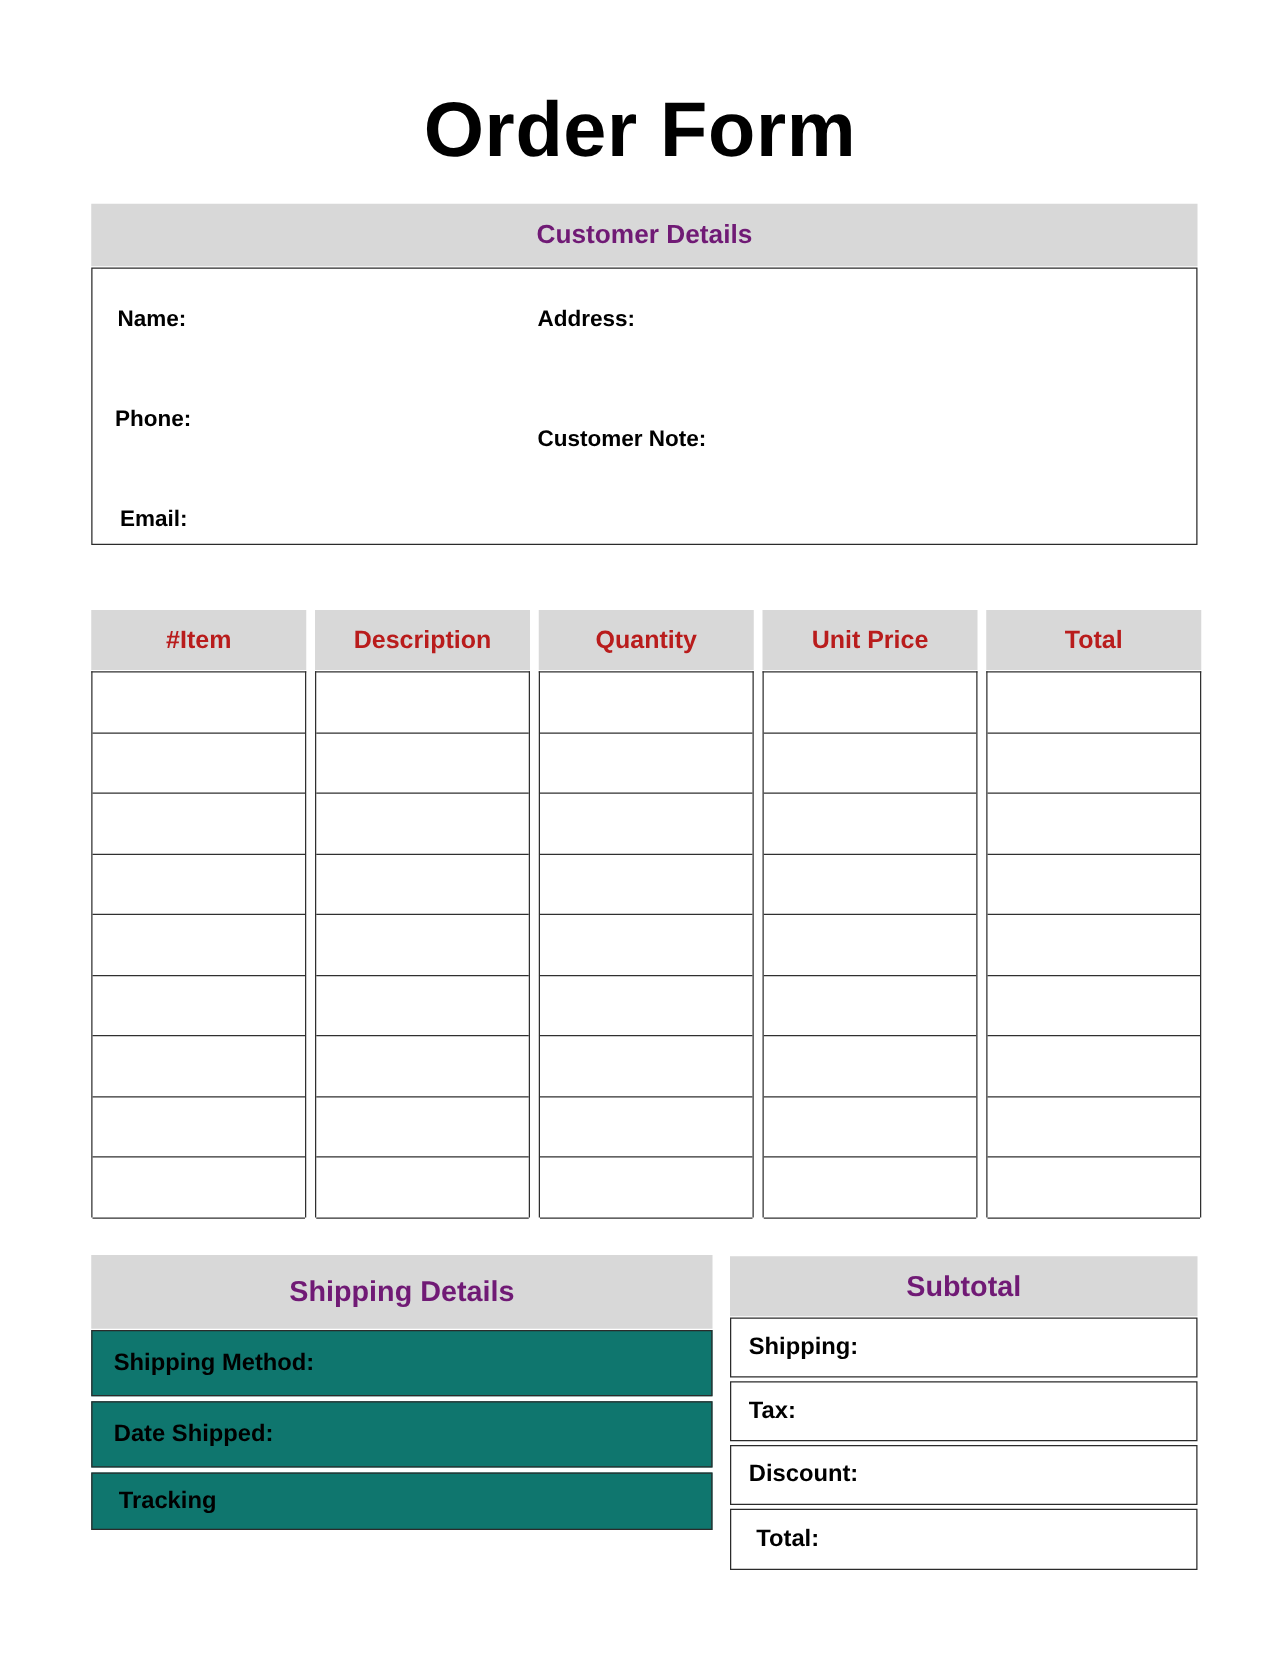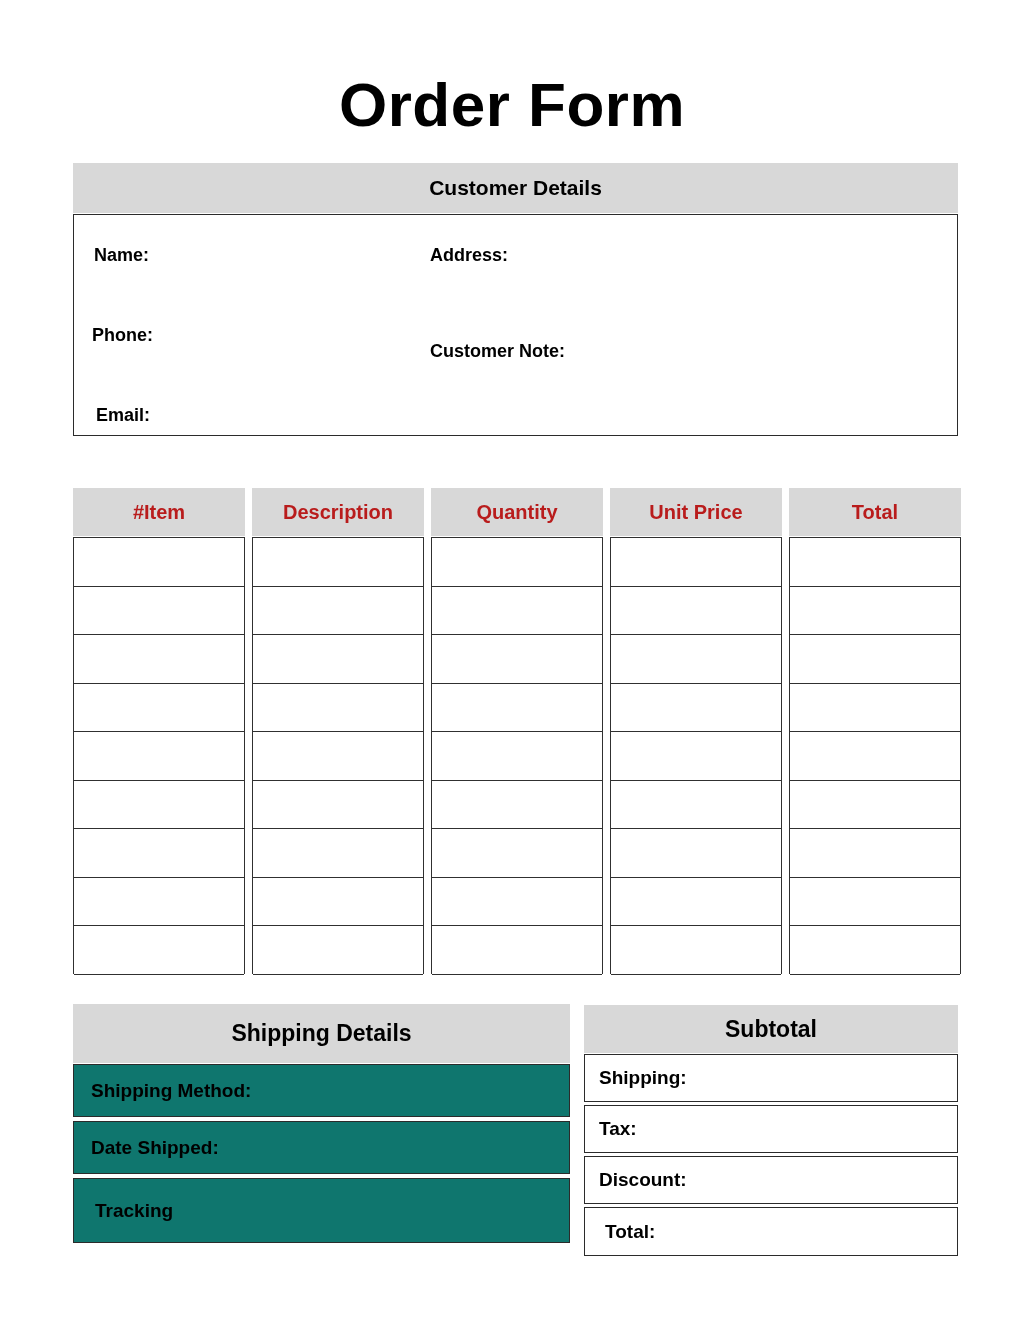--- a/index.html
+++ b/index.html
@@ -37,21 +37,21 @@
 
   
   .section-header {
     position: absolute;
     background: #d8d8d8;
     display: flex;
     align-items: center;
     justify-content: center;
     font-size: 21px;
     font-weight: bold;
-    color: #000000;
+    color: #701a75;
   }
 
   
   #customer-header {
     left: 73px;
     top: 163px;
     width: 885px;
     height: 50px;
   }
   #customer-box {
@@ -148,21 +148,21 @@
     box-sizing: border-box;
     background: #0f766e;
     display: flex;
     align-items: center;
     font-size: 19px;
     font-weight: bold;
     margin-bottom: 4px;
   }
   .ship-row.r0 { height: 53px; padding-left: 17px; }
   .ship-row.r1 { height: 53px; padding-left: 17px; }
-  .ship-row.r2 { height: 65px; padding-left: 21px; }
+  .ship-row.r2 { height: 46px; padding-left: 21px; }
 
   
   #subtotal-header {
     left: 584px;
     top: 1005px;
     width: 374px;
     height: 48px;
     font-size: 23px;
   }
   #subtotal-rows {

